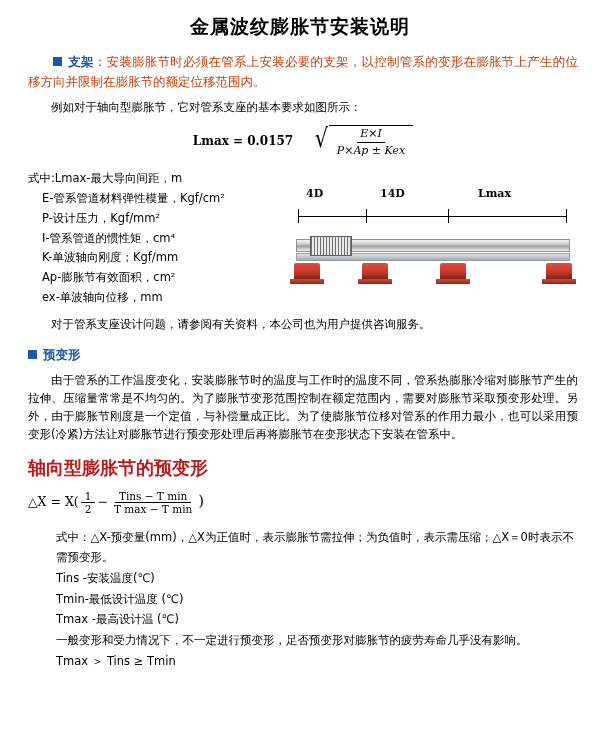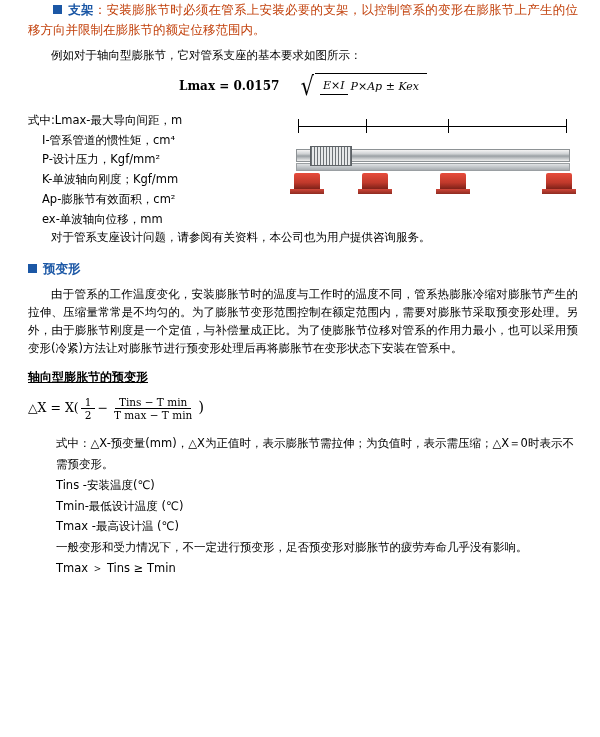--- a/index.html
+++ b/index.html
@@ -57,25 +57,24 @@
     margin-right: 6px;
     vertical-align: middle;
     position: relative;
     top: -1px;
   }
   .sq-head .rest {
     color: #c2410c;
     font-weight: normal;
   }
   .sub-head {
-    color: #000000;
+    color: #b91c1c;
     font-weight: bold;
-    font-size: 12px;
+    font-size: 18px;
     margin: 12px 0 10px 0;
-    text-decoration: underline;
   }
   .formula-box {
     display: flex;
     justify-content: center;
     align-items: center;
     margin: 8px 0 10px 0;
   }
   .formula {
     font-family: "DejaVu Serif", "Liberation Serif", serif;
     font-size: 12px;
@@ -91,21 +90,21 @@
   }
   .sqrt-sym {
     font-size: 26px;
     line-height: 1;
     font-style: normal;
     margin-right: -1px;
     transform: scaleX(0.8);
   }
   .frac {
     display: inline-flex;
-    flex-direction: row;
+    flex-direction: column;
     align-items: center;
     border-top: 1px solid #000;
     padding: 1px 5px 0 5px;
     font-style: italic;
     font-size: 11px;
   }
   .frac .num {
     border-bottom: 1px solid #000;
     padding: 0 3px 1px 3px;
     line-height: 1.25;
@@ -238,20 +237,21 @@
     font-size: 11.5px;
     line-height: 1.8;
   }
   .note .ind1 { padding-left: 28px; }
 </style>
 </head>
 <body>
 
 <div class="page">
 
+  <div class="title">金属波纹膨胀节安装说明</div>
 
   <div class="body-wrap">
 
     <p class="sq-head indent">
       <span class="marker"></span><span>支架</span><span class="rest">：安装膨胀节时必须在管系上安装必要的支架，以控制管系的变形在膨胀节上产生的位移方向并限制在膨胀节的额定位移范围内。</span>
     </p>
 
     <p class="indent">例如对于轴向型膨胀节，它对管系支座的基本要求如图所示：</p>
 
     <div class="formula-box">
@@ -263,50 +263,56 @@
             <span class="num">E×I</span>
             <span class="den">P×Ap ± Kex</span>
           </span>
         </span>
       </span>
     </div>
 
     <div class="two-col">
       <div class="left legend">
         <div>式中:Lmax-最大导向间距，m</div>
+        <div class="l-ind">E-管系管道材料弹性模量，Kgf/cm²</div>
+        <div class="l-ind">P-设计压力，Kgf/mm²</div>
         <div class="l-ind">I-管系管道的惯性矩，cm⁴</div>
-        <div class="l-ind">P-设计压力，Kgf/mm²</div>
         <div class="l-ind">K-单波轴向刚度；Kgf/mm</div>
         <div class="l-ind">Ap-膨胀节有效面积，cm²</div>
         <div class="l-ind">ex-单波轴向位移，mm</div>
       </div>
 
       <div class="right">
         <div class="diagram">
+          <div class="dim-row">
+            <span style="left:18px;">4D</span>
+            <span style="left:92px;">14D</span>
+            <span style="left:190px;">Lmax</span>
+          </div>
           <div class="pipe-area">
             <div class="tick" style="left:10px;"></div>
             <div class="tick" style="left:78px;"></div>
             <div class="tick" style="left:160px;"></div>
             <div class="tick" style="left:278px;"></div>
             <div class="arrow-line" style="left:10px; width:68px;"></div>
             <div class="arrow-line" style="left:78px; width:82px;"></div>
             <div class="arrow-line" style="left:160px; width:118px;"></div>
             <div class="pipe"></div>
             <div class="pipe2"></div>
             <div class="bellow"></div>
             <div class="support" style="left:6px;"></div>
             <div class="support" style="left:74px;"></div>
             <div class="support" style="left:152px;"></div>
             <div class="support" style="left:258px;"></div>
           </div>
         </div>
       </div>
     </div>
 
-    <p class="indent" style="">对于管系支座设计问题，请参阅有关资料，本公司也为用户提供咨询服务。</p>
+    <p class="indent" style="margin-top:8px;">对于管系支座设计问题，请参阅有关资料，本公司也为用户提供咨询服务。</p>
 
     <p class="sq-head" style="margin-top:12px;">
       <span class="marker"></span><span>预变形</span>
     </p>
 
     <p class="indent">由于管系的工作温度变化，安装膨胀节时的温度与工作时的温度不同，管系热膨胀冷缩对膨胀节产生的拉伸、压缩量常常是不均匀的。为了膨胀节变形范围控制在额定范围内，需要对膨胀节采取预变形处理。另外，由于膨胀节刚度是一个定值，与补偿量成正比。为了使膨胀节位移对管系的作用力最小，也可以采用预变形(冷紧)方法让对膨胀节进行预变形处理后再将膨胀节在变形状态下安装在管系中。</p>
 
     <div class="sub-head">轴向型膨胀节的预变形</div>
 
     <div class="eq-center">

